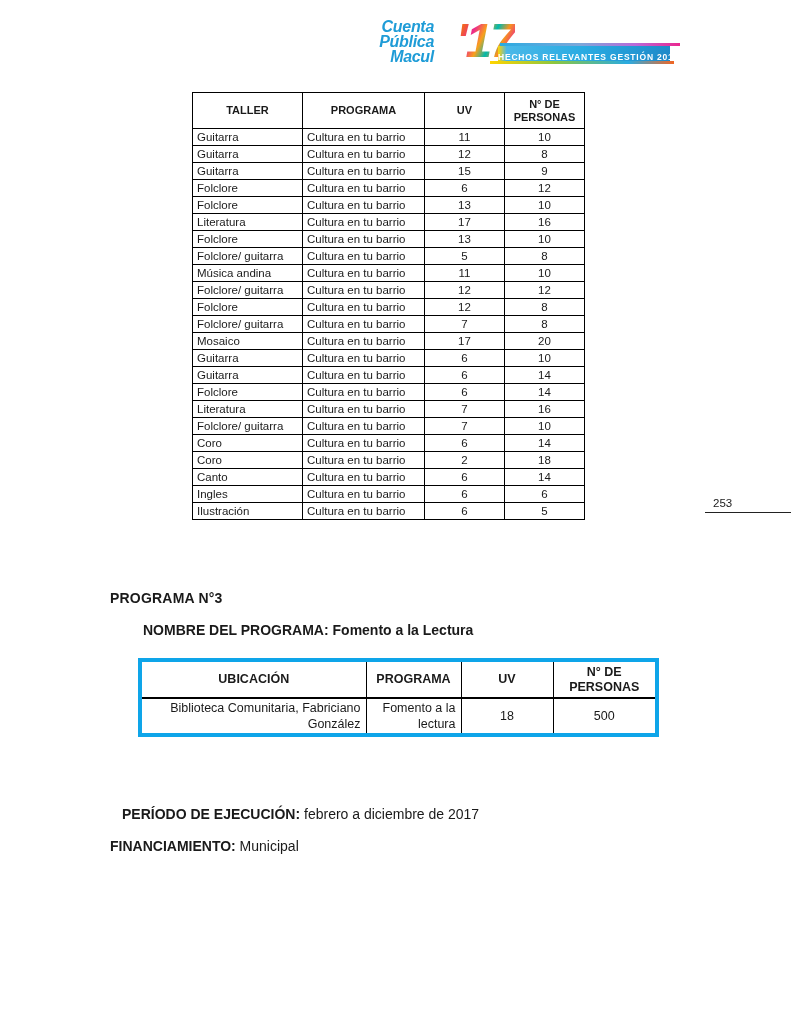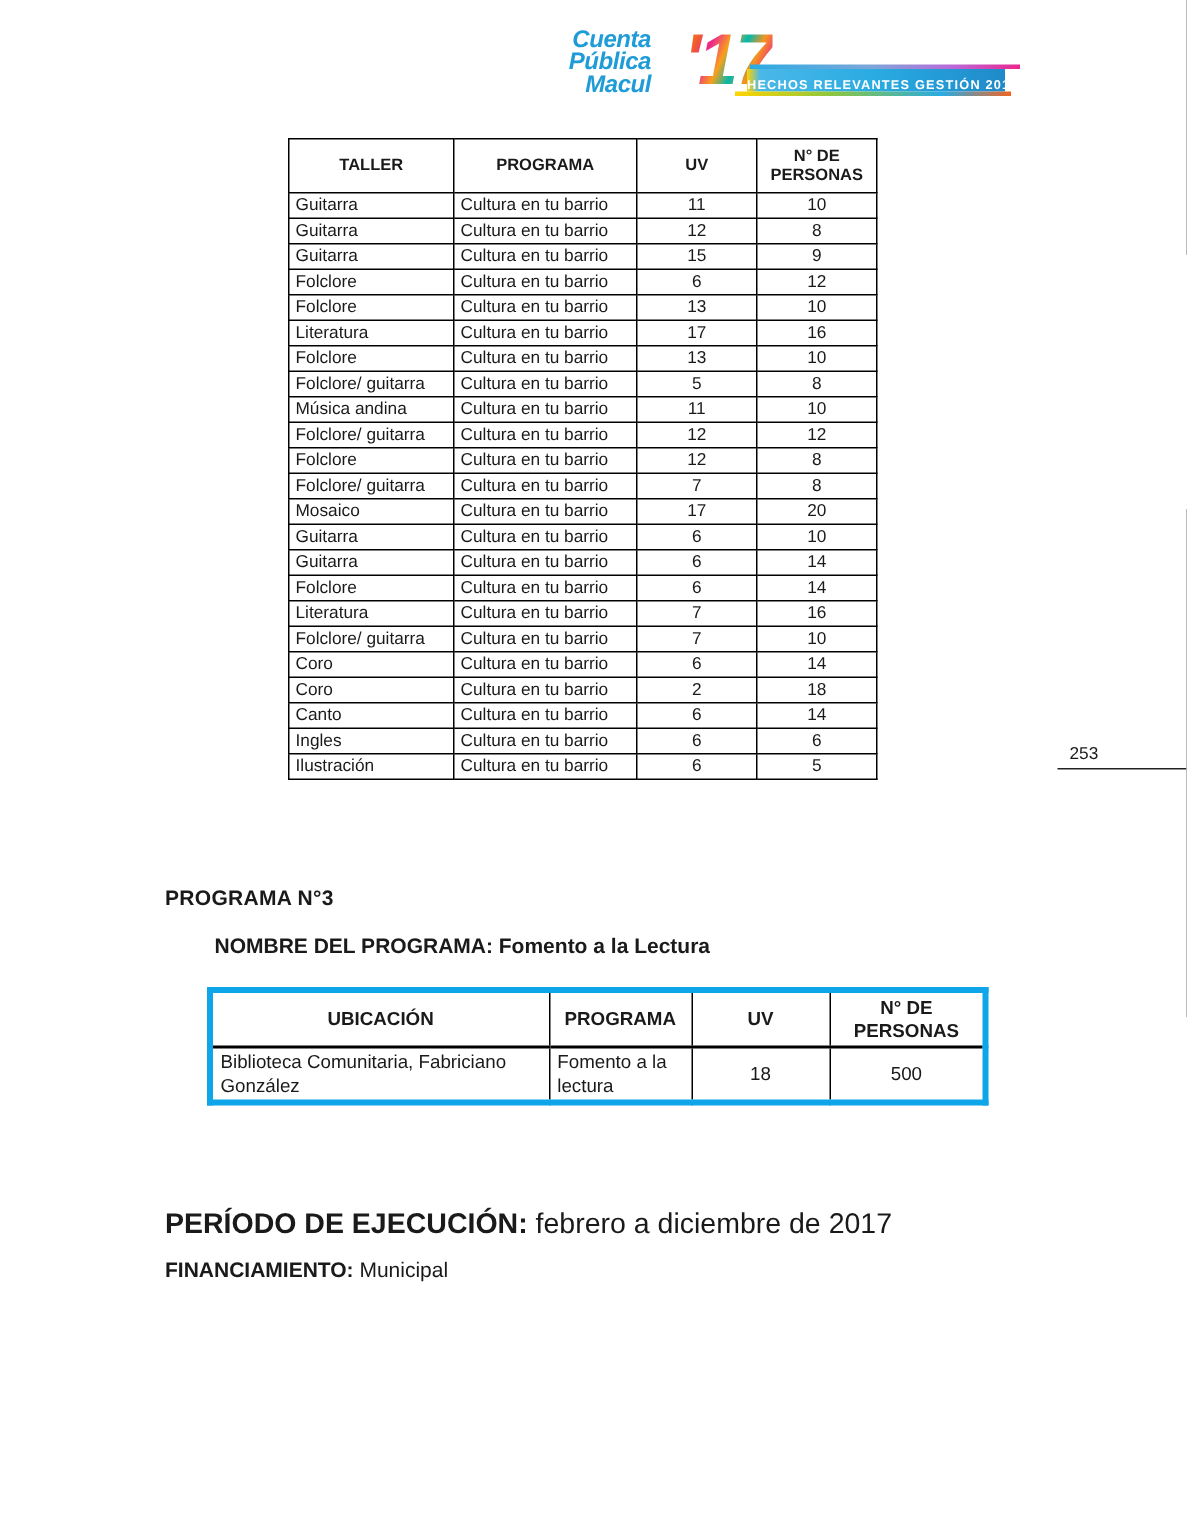--- a/index.html
+++ b/index.html
@@ -63,42 +63,42 @@
 
   .t1 { position:absolute; top:92px; left:192px; width:392px; }
   .t1 th { height:36px; font-size:11px; line-height:13px; padding:0 2px; }
   .t1 td { height:17px; font-size:11.5px; line-height:14px; padding:0 4px; }
   .t1 td:nth-child(1), .t1 td:nth-child(2) { text-align:left; }
   .t1 td:nth-child(3), .t1 td:nth-child(4) { text-align:center; }
 
   .t2 { position:absolute; top:658px; left:138px; width:517px; border:4px solid #0ea5e9; }
   .t2 th { height:38px; font-size:12.5px; line-height:15px; padding:0 3px; border-bottom:2px solid #000; }
   .t2 td { height:35px; font-size:12.5px; line-height:16px; padding:1px 5px; }
-  .t2 td:nth-child(1), .t2 td:nth-child(2) { text-align:left;margin-top:26px; }
+  .t2 td:nth-child(1), .t2 td:nth-child(2) { text-align:right;margin-top:26px; }
   .t2 td:nth-child(3), .t2 td:nth-child(4) { text-align:center; }
 
   
   .pagenum {
     position:absolute; top:497px; left:705px; width:86px;
     border-bottom:1.5px solid #222;
     padding-bottom:3px; padding-left:8px;
     font-size:11.5px;
   }
 
   
   .sec-title {
     position:absolute; top:590px; left:110px;
     font-size:14px; font-weight:bold;
     letter-spacing:0.2px;
   }
   .sec-name {
     position:absolute; top:622px; left:110px;
     font-size:14px; font-weight:bold;margin-left:33px;
   }
-  .line-period { position:absolute; top:806px; left:110px; font-size:19px; }
+  .line-period { position:absolute; top:806px; left:122px; font-size:14px; }
   .line-financing { position:absolute; top:838px; left:110px; font-size:14px; }
   .lbl { font-weight:bold; }
 </style>
 </head>
 <body>
 
 <div class="page">
 
   <div class="brand-words">
     <div>Cuenta</div>

